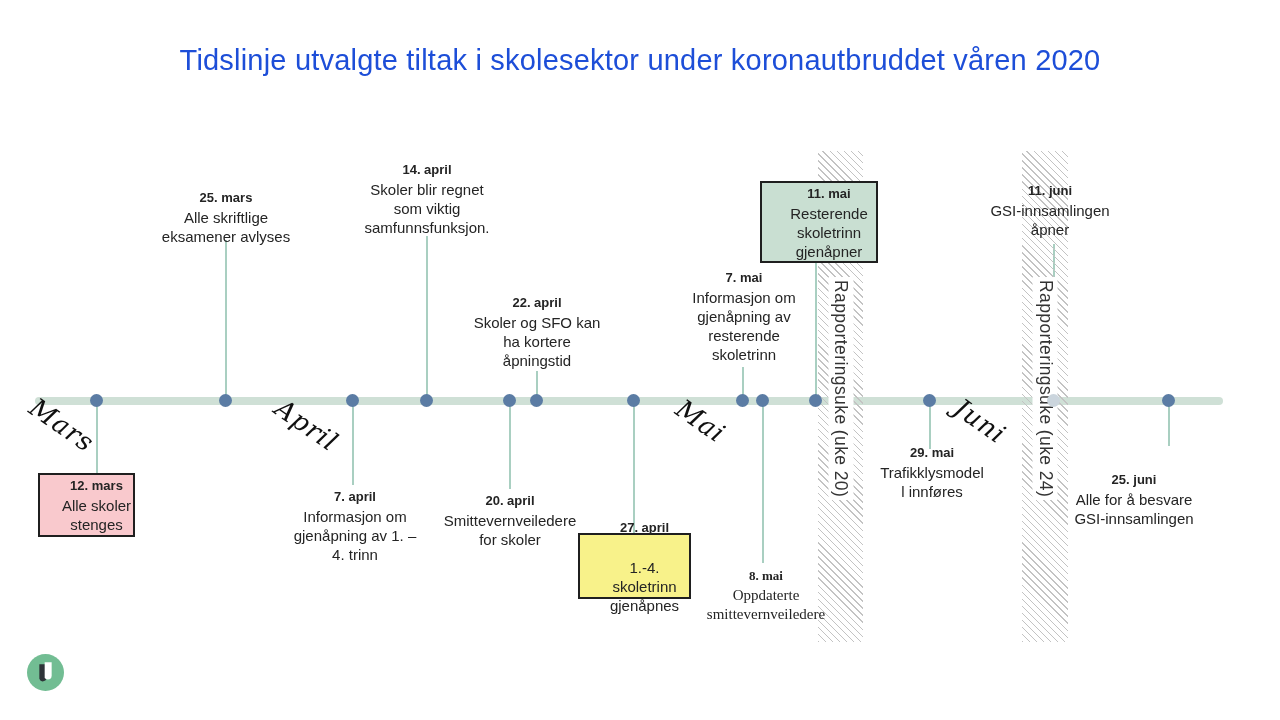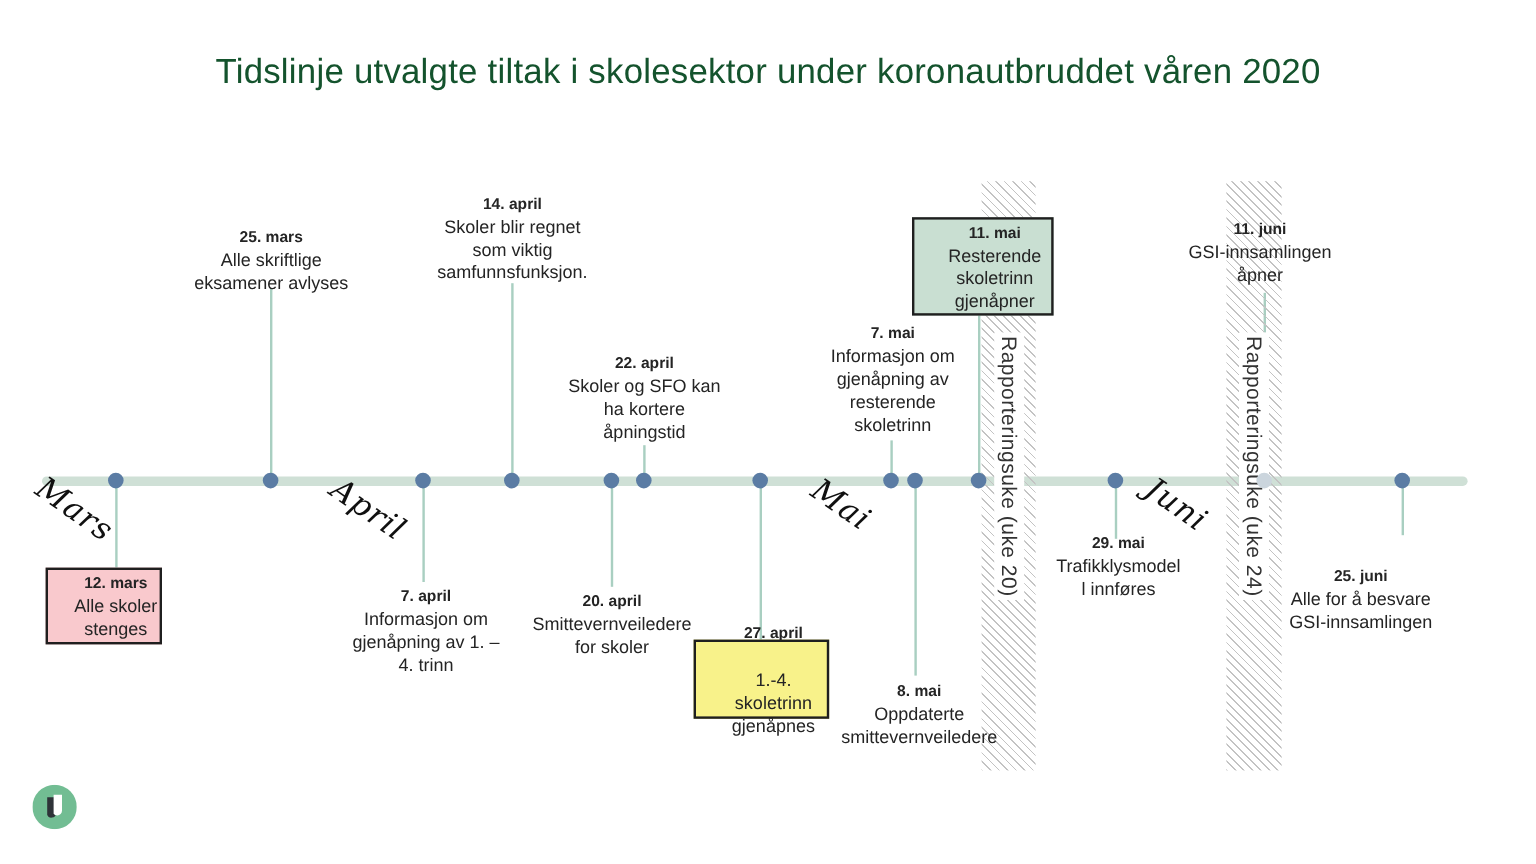--- a/index.html
+++ b/index.html
@@ -2,21 +2,21 @@
 <html style="--timeline: #cfe0d6; --connector: #a9cfc1; --dot: #5b7ca4; --dot_muted: #cbd5dd; --pink: #f9c9cd; --yellow: #f8f28a; --green: #c9dfd2; --box_border: #1f1f1f; --logo_circle: #72bd93; --logo_dark: #2e3338;"><head>
 <meta charset="utf-8">
 <style>
   html,body{margin:0;padding:0;background:#fff;}
   .canvas{
     position:relative;width:1280px;height:720px;background:#fff;overflow:hidden;
     font-family:"Liberation Sans",sans-serif;color:#242424;
   }
   .title{
     position:absolute;left:0;top:44px;width:1280px;text-align:center;
-    font-size:29px;font-weight:400;color:#14532d;letter-spacing:.2px;
+    font-size:29px;font-weight:400;color:#1d4ed8;letter-spacing:.2px;
   }
   .bar{
     position:absolute;left:35px;top:397px;width:1188px;height:8px;
     background:var(--timeline,#cfe0d6);border-radius:4px;z-index:1;
   }
   .conn{position:absolute;width:2px;background:var(--connector,#a9cfc1);z-index:1;}
   .dot{
     position:absolute;width:13px;height:13px;border-radius:50%;top:394px;
     background:var(--dot,#5b7ca4);z-index:3;
   }
@@ -147,21 +147,21 @@
     <div class="d">7. april</div>
     <div class="t">Informasjon om
 gjenåpning av 1. –
 4. trinn</div>
   </div>
   <div class="ev" style="left:418px;top:491px;width:184px;">
     <div class="d">20. april</div>
     <div class="t">Smittevernveiledere
 for skoler</div>
   </div>
-  <div class="ev" style="left:674px;top:566px;width:184px;">
+  <div class="ev" style="left:674px;top:566px;width:184px;font-family:Liberation Serif, serif;">
     <div class="d">8. mai</div>
     <div class="t">Oppdaterte
 smittevernveiledere</div>
   </div>
   <div class="ev" style="left:852px;top:443px;width:160px;">
     <div class="d">29. mai</div>
     <div class="t">Trafikklysmodel
 l innføres</div>
   </div>
   <div class="ev" style="left:1042px;top:438px;width:184px;margin-top:32px;">

